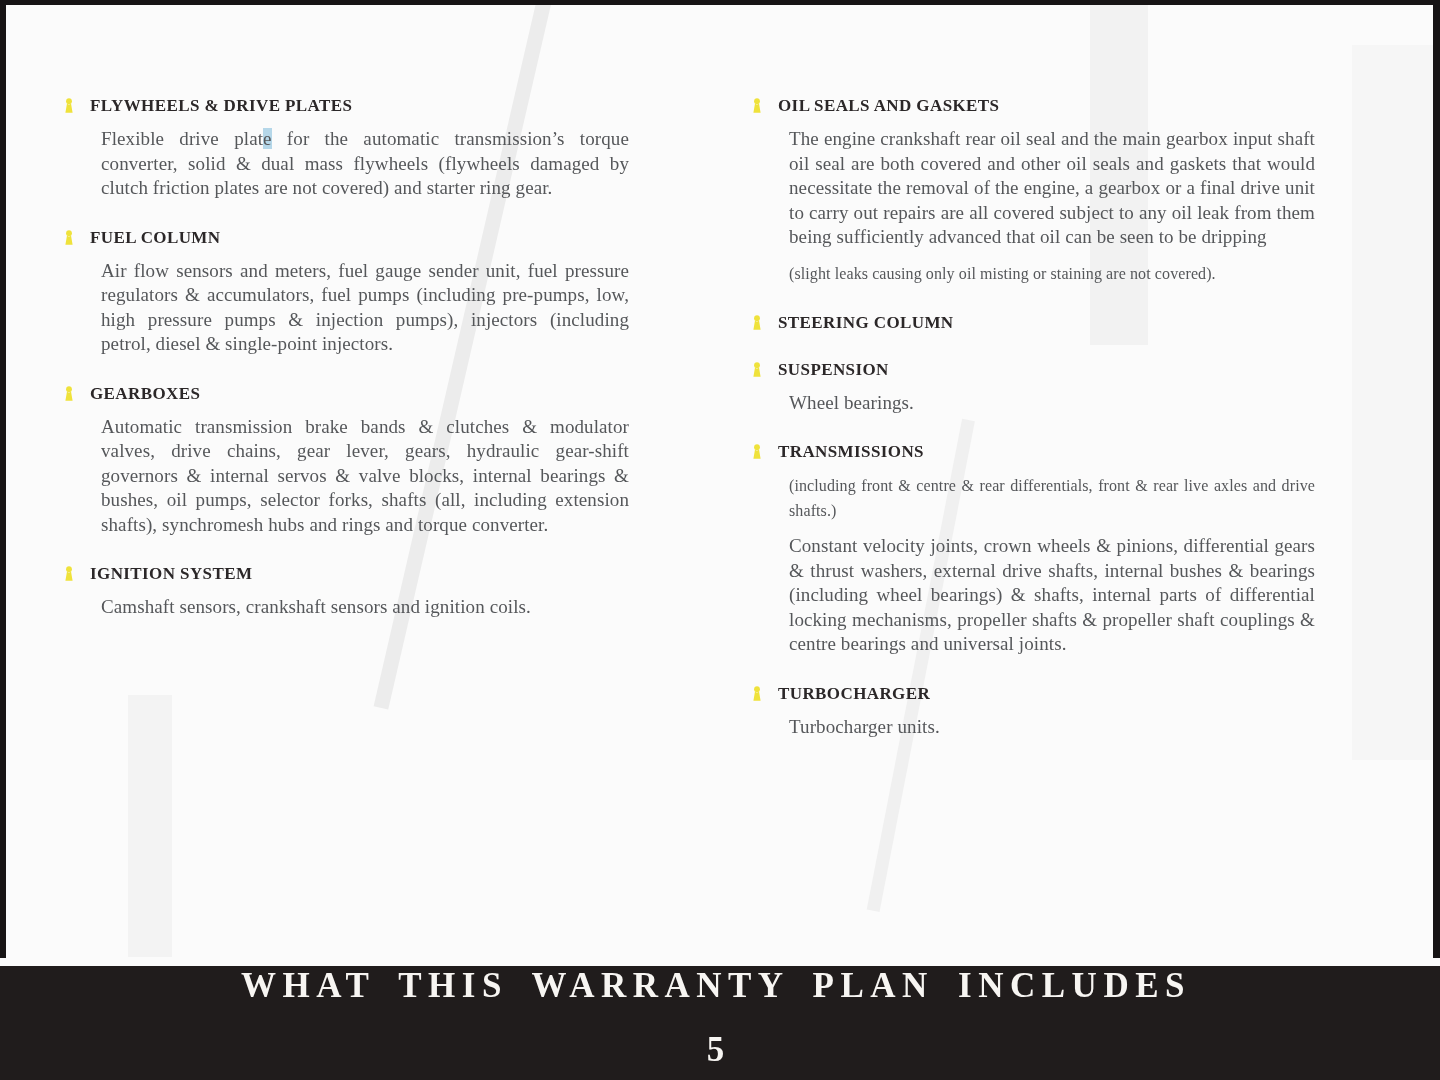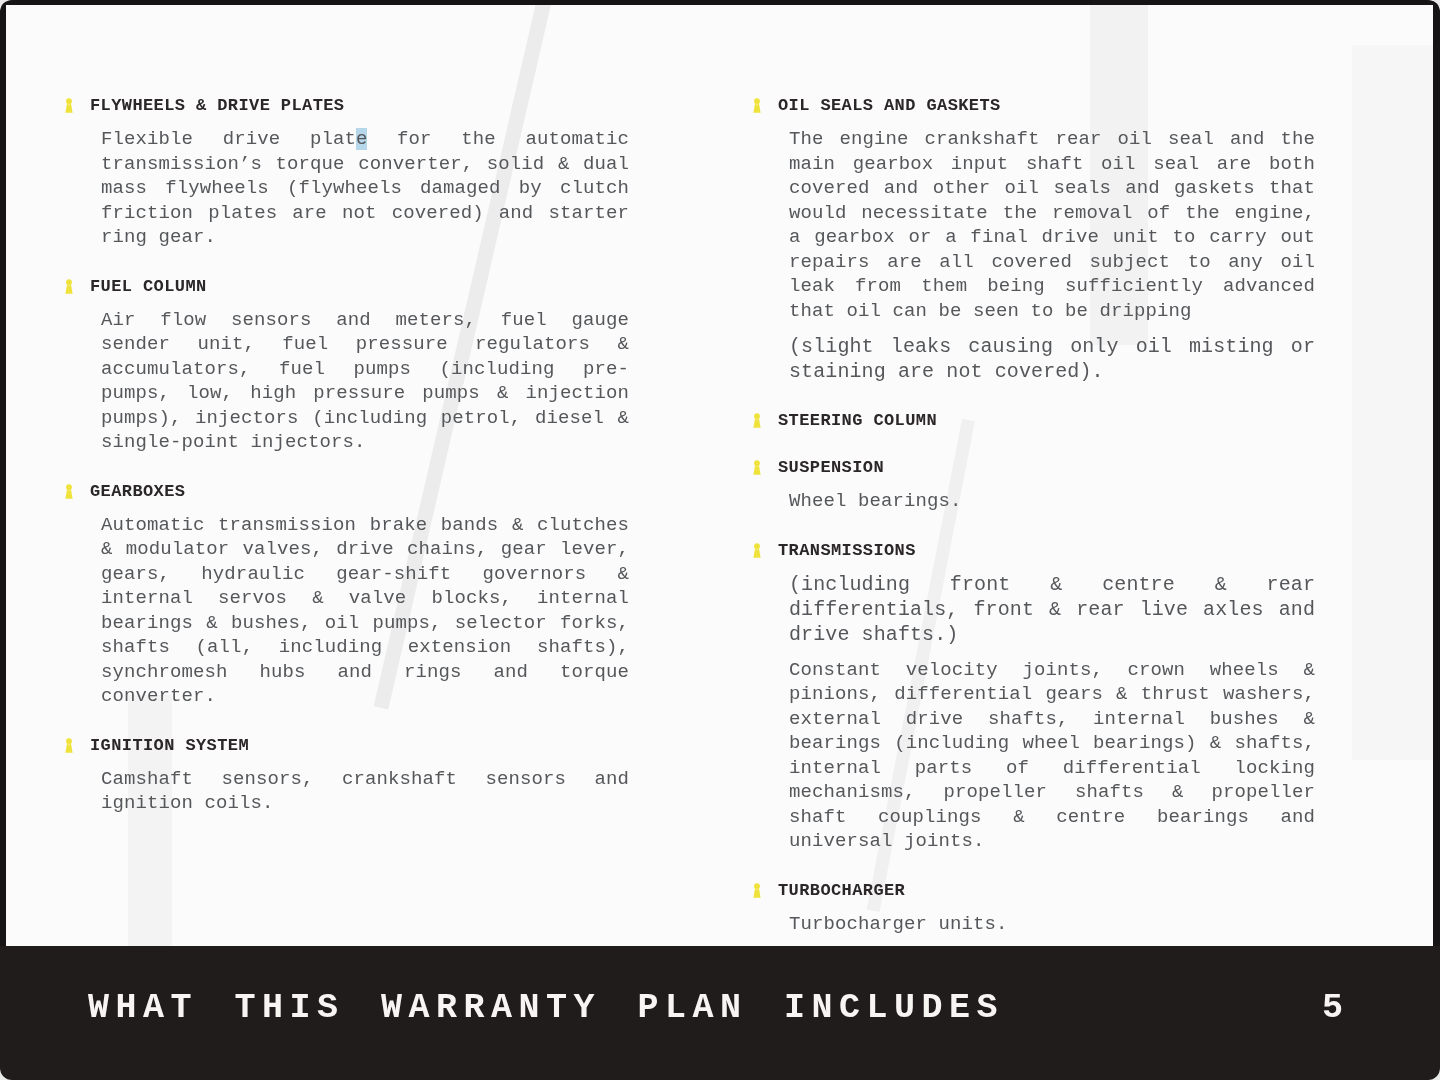--- a/index.html
+++ b/index.html
@@ -1,18 +1,18 @@
 <!DOCTYPE html>
 <html><head>
 <meta charset="utf-8">
 <style>
   html,body{margin:0;padding:0;background:#e9e9e9;}
   .page{
     position:relative;width:1440px;height:1080px;background:#fbfbfb;
-    overflow:hidden;font-family:Liberation Mono, monospace;border-radius:12px;
+    overflow:hidden;font-family:Liberation Serif, serif;
     -webkit-font-smoothing:antialiased;
   }
   
   .wm{position:absolute;pointer-events:none;}
   .wm1{left:541px;top:-18px;width:15px;height:745px;background:#ececec;transform:rotate(13deg);transform-origin:top center;}
   .wm2{left:962px;top:420px;width:13px;height:500px;background:#f0f0f0;transform:rotate(11deg);transform-origin:top center;}
   .wm3{left:1090px;top:5px;width:58px;height:340px;background:#f2f2f2;}
   .wm4{left:1352px;top:45px;width:81px;height:715px;background:#f6f6f6;}
   .wm5{left:128px;top:695px;width:44px;height:262px;background:#f3f3f3;}
   
@@ -29,27 +29,27 @@
     margin:0 0 10px 0;font-size:17px;font-weight:bold;color:#2b2728;
     letter-spacing:0.4px;line-height:20px;
   }
   .bullet{position:absolute;left:1px;top:2px;width:12px;height:16px;display:block;}
   .bullet svg{display:block;}
   .sec p{
     margin:11px;color:#55575a;font-size:19px;line-height:24.5px;
     text-align:justify;letter-spacing:0.1px;
   }
   .sec p + p{margin-top:6px;}
-  .sec p.note{font-size:20px;line-height:25px;}
+  .sec p.note{font-size:16px;line-height:25px;}
   .hl{background:#b5d7e9;}
 
   .footer{
-    position:absolute;left:0;right:0;bottom:0;height:134px;background:#201c1c;
+    position:absolute;left:0;right:0;bottom:0;height:114px;background:#201c1c;
     display:flex;align-items:center;justify-content:space-between;
-    padding:0 96px 10px 88px;box-sizing:border-box;
+    padding:0 96px 10px 88px;box-sizing:border-box;flex-direction:column;
   }
   .footer .title{
     color:#f7f5f2;font-size:35px;font-weight:bold;letter-spacing:6.5px;
     word-spacing:9px;white-space:nowrap;
   }
   .footer .num{color:#f7f5f2;font-size:35px;font-weight:bold;letter-spacing:1px;}
 </style>
 </head>
 <body>
 

